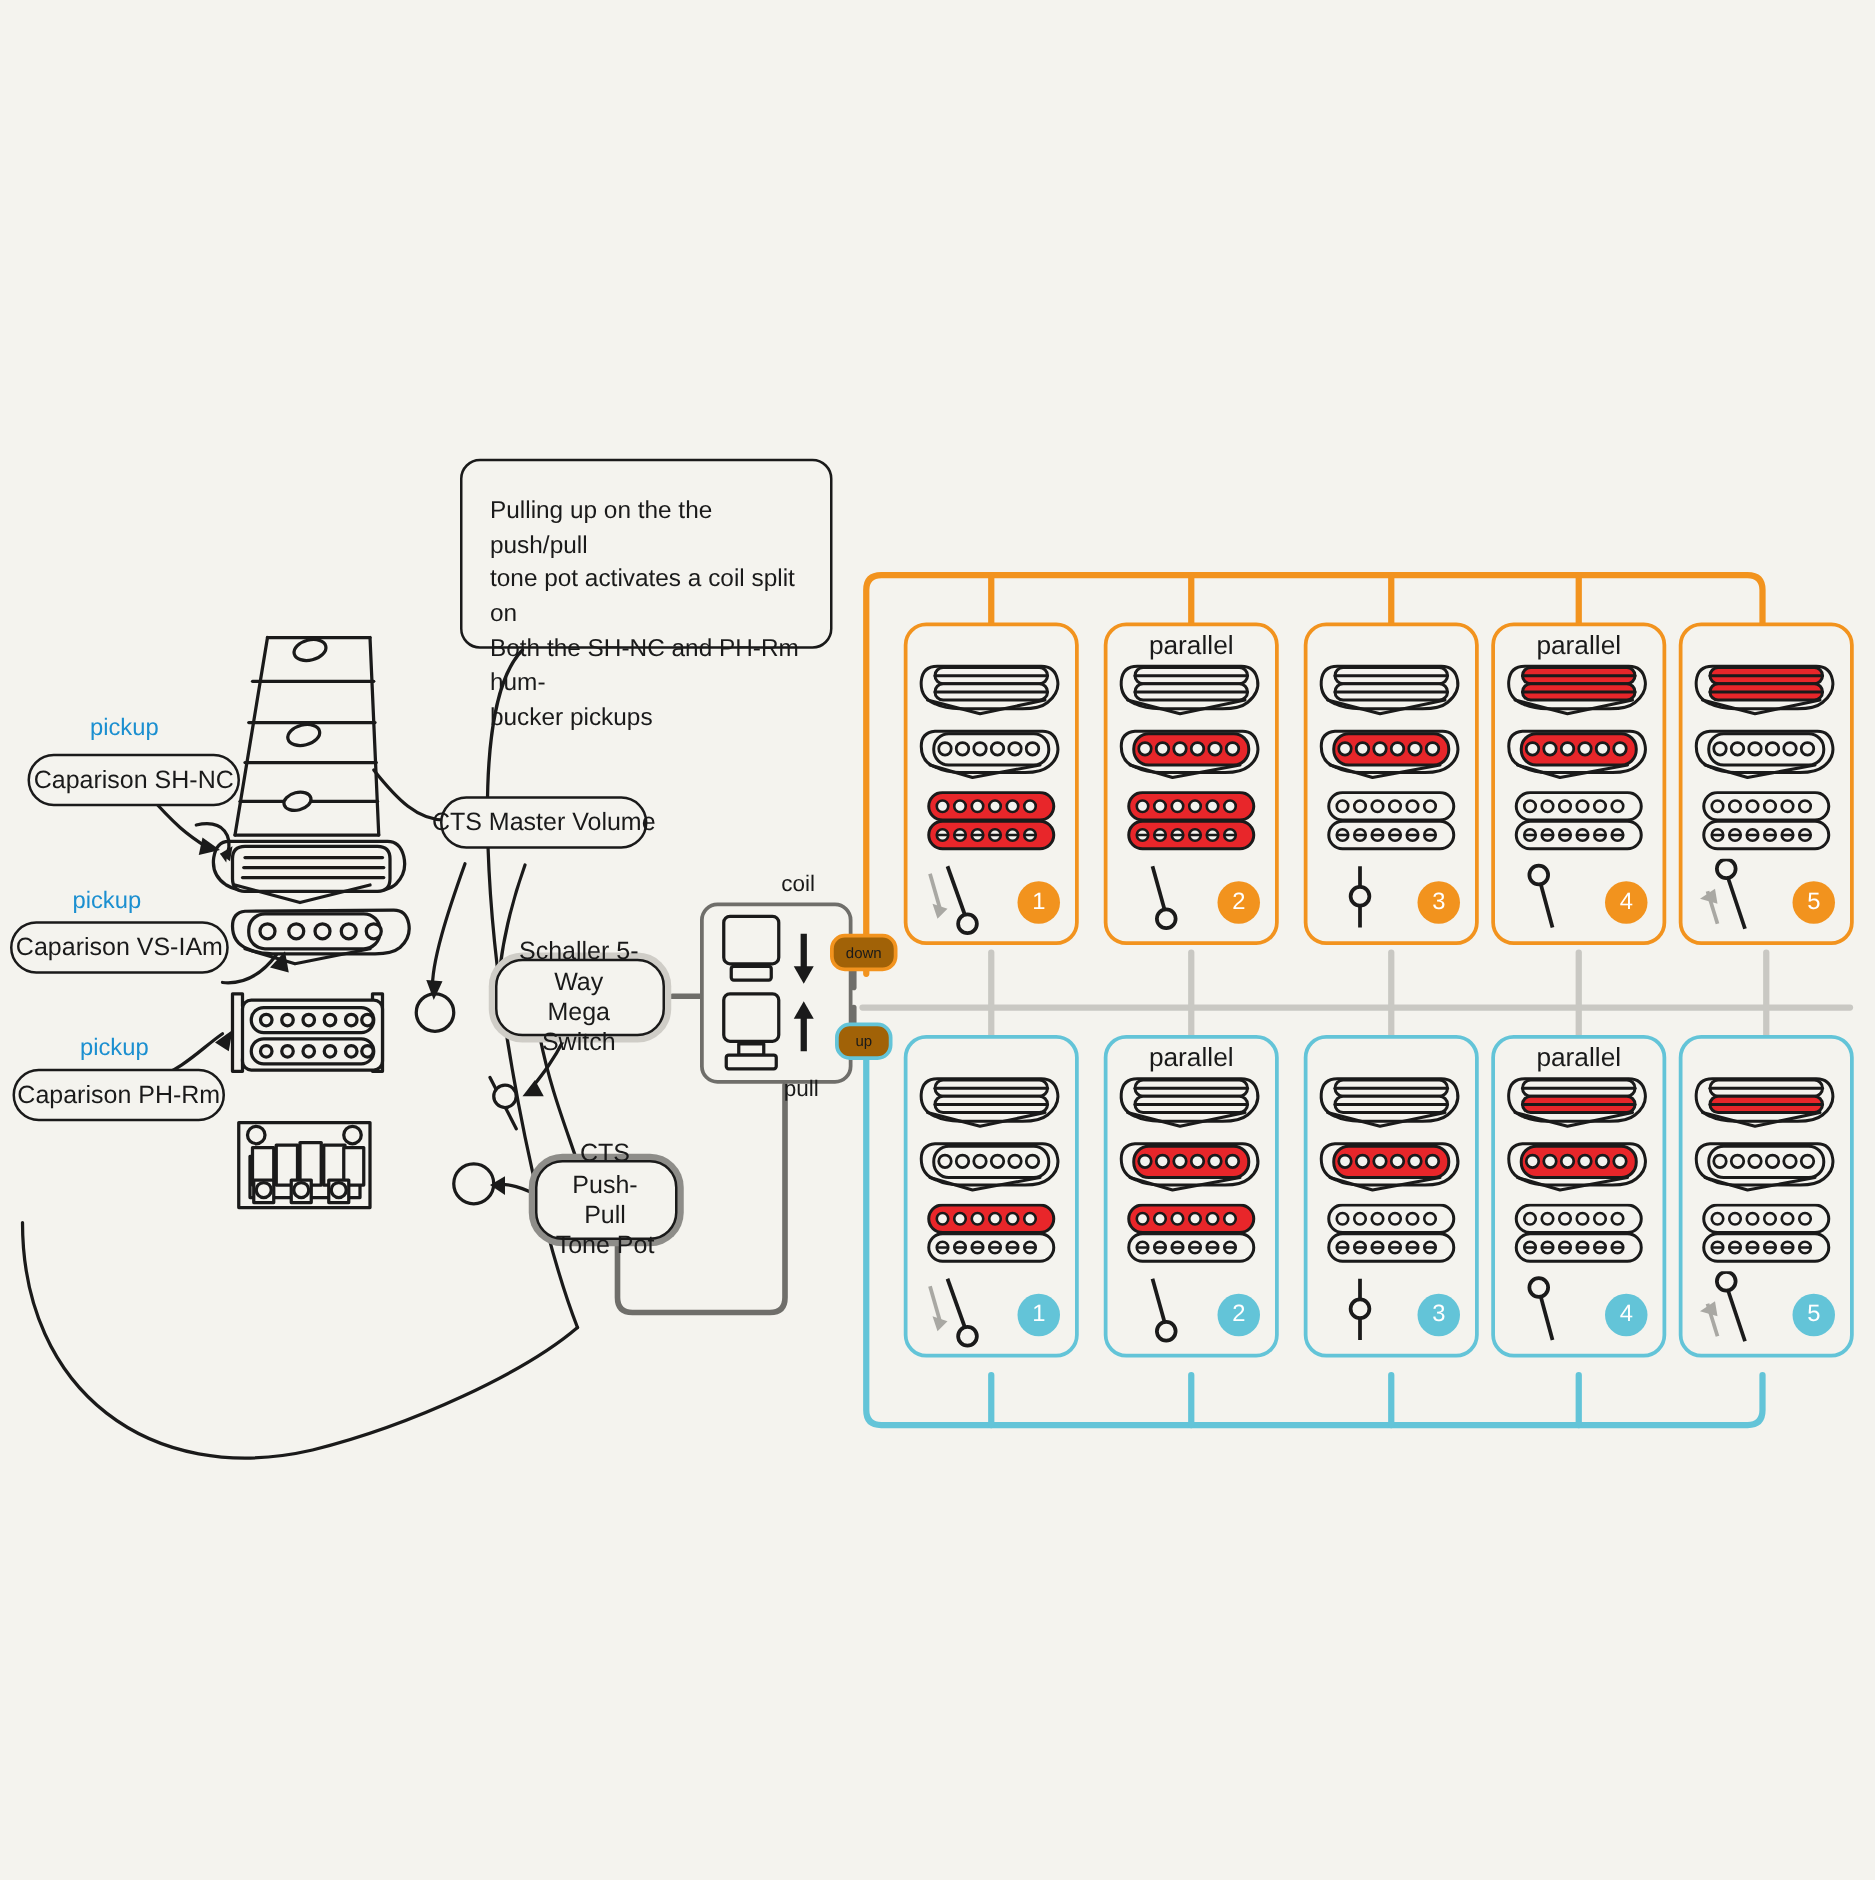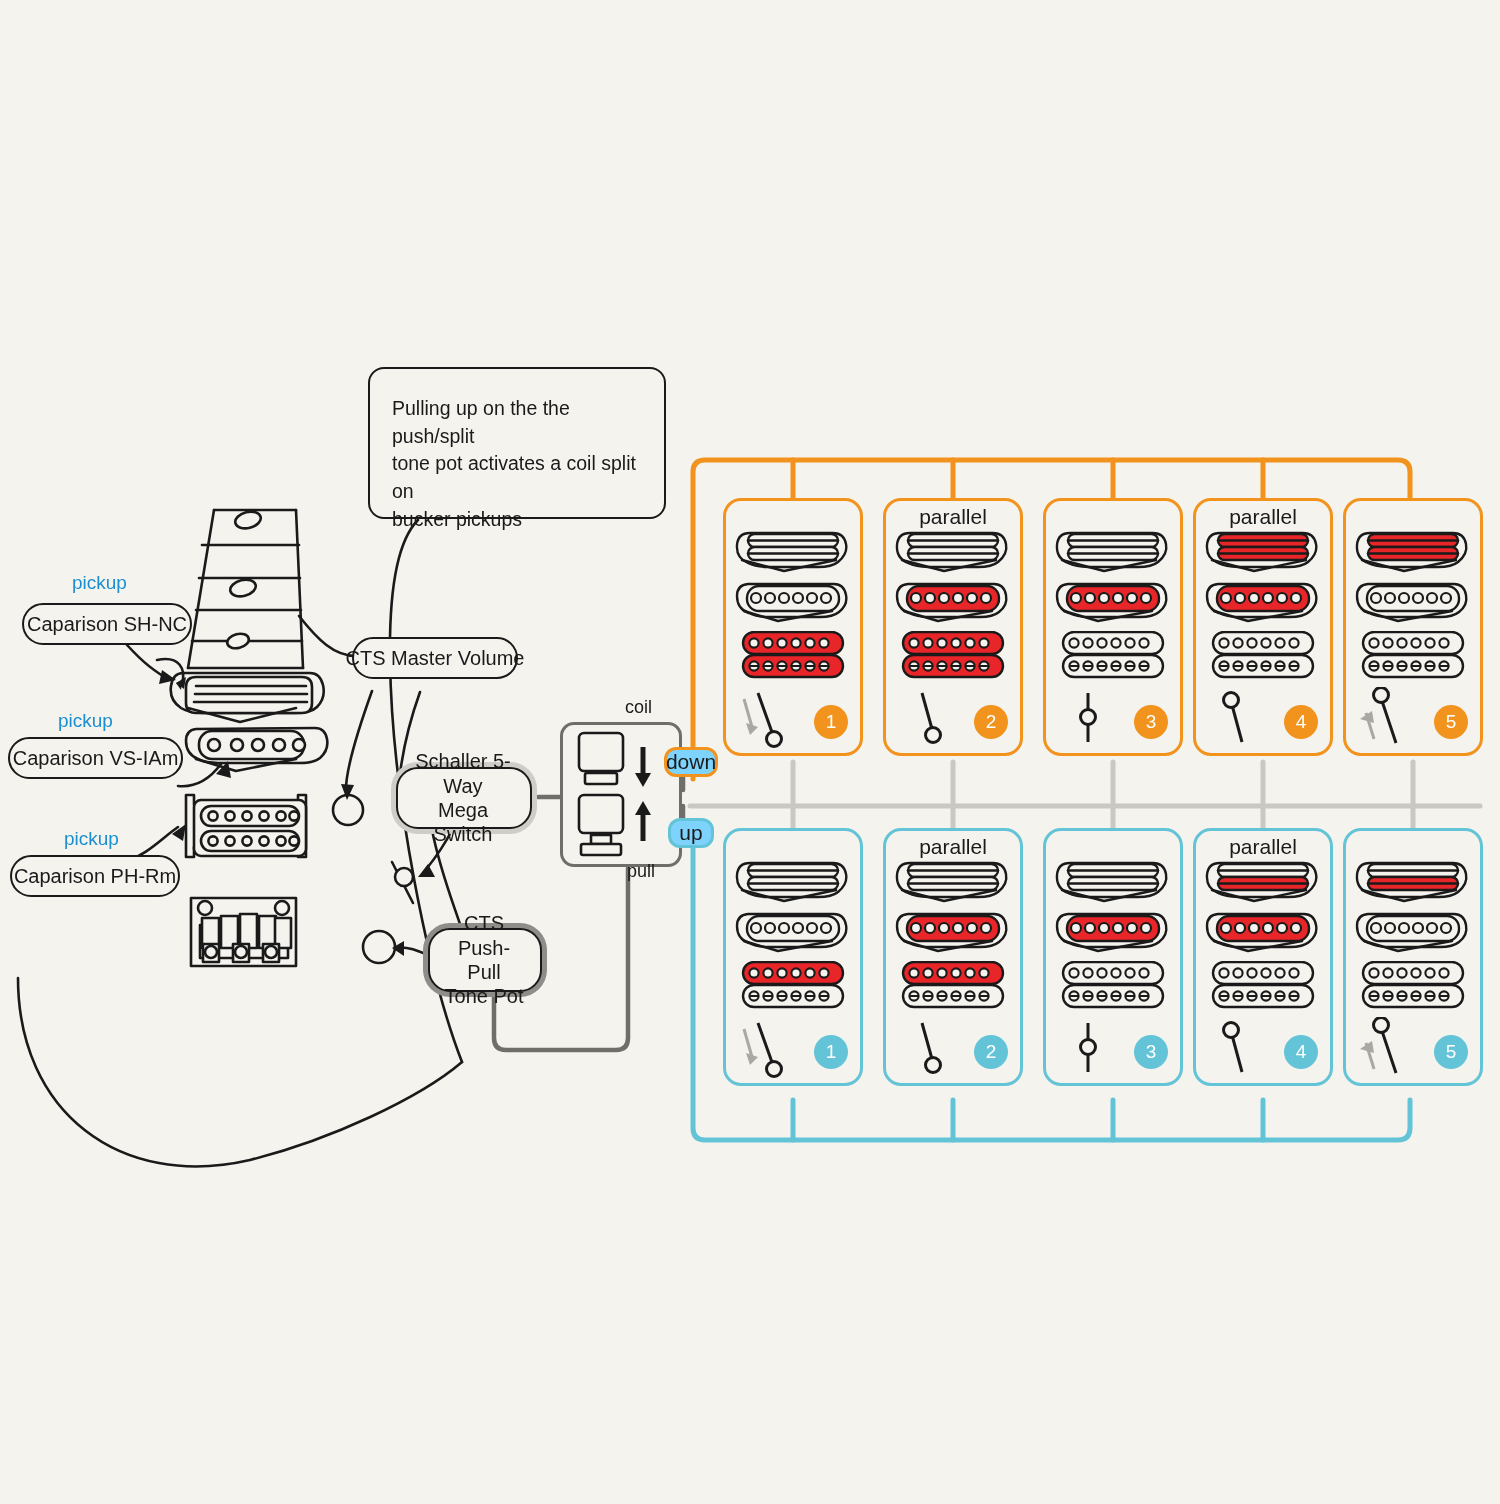--- a/index.html
+++ b/index.html
@@ -57,22 +57,22 @@
   .pushpull{
     position:absolute;left:560px;top:722px;width:122px;height:145px;
     border:3px solid #6f6e6a;border-radius:14px;background:#f4f3ee;
     box-sizing:border-box;
   }
   .pp-word{position:absolute;font-size:18px;color:#1a1a1a;}
 
   .tag{
     position:absolute;
     border-radius:12px;
-    background:#7dd3fc;
-    font-size:21px;
+    background:#a16207;
+    font-size:12px;
     display:flex;align-items:center;justify-content:center;
     box-sizing:border-box;
     padding:2px 8px;
   }
   .tag.orange{border:3px solid #f2931e;}
   .tag.blue{border:3px solid #63c4d8;}
 
   
   .card{
     position:absolute;width:140px;height:258px;
@@ -256,22 +256,23 @@
     <g fill="none" stroke="#63c4d8" stroke-width="5" stroke-linecap="round" stroke-linejoin="round">
       <path d="M693 828 L693 1128 Q693 1140 705 1140 L1398 1140 Q1410 1140 1410 1128 L1410 1100"></path>
       <path d="M793 1140 L793 1100"></path>
       <path d="M953 1140 L953 1100"></path>
       <path d="M1113 1140 L1113 1100"></path>
       <path d="M1263 1140 L1263 1100"></path>
     </g>
   </svg>
 
   <div class="notebox">
-    <div>Pulling up on the the push/split</div>
+    <div>Pulling up on the the push/pull</div>
     <div>tone pot  activates a  coil split on</div>
+    <div>Both the SH-NC and PH-Rm hum-</div>
     <div>bucker pickups</div>
   </div>
 
   <div class="mini-label" style="left:72px;top:572px;">pickup</div>
   <div class="pill" style="left:22px;top:603px;width:170px;height:42px;">Caparison SH-NC</div>
 
   <div class="mini-label" style="left:58px;top:710px;">pickup</div>
   <div class="pill" style="left:8px;top:737px;width:175px;height:42px;">Caparison VS-IAm</div>
 
   <div class="mini-label" style="left:64px;top:828px;">pickup</div>

